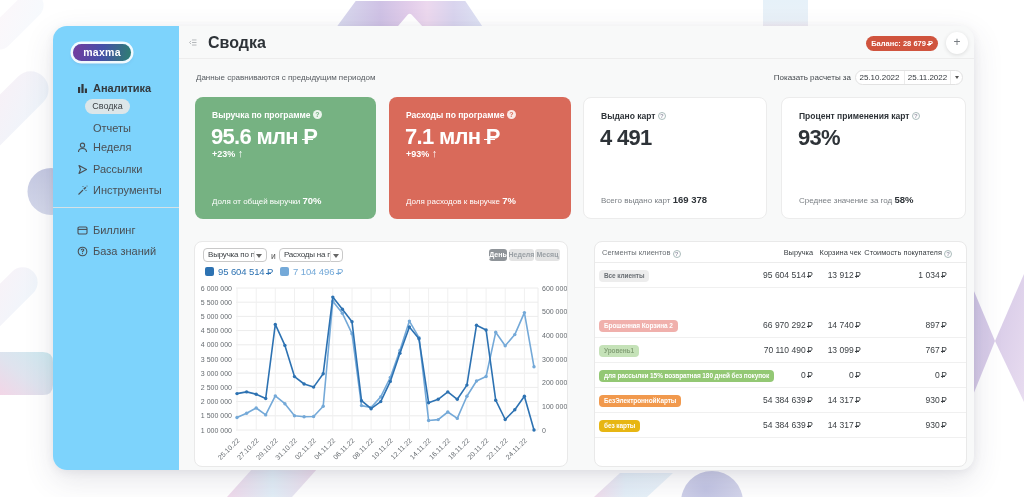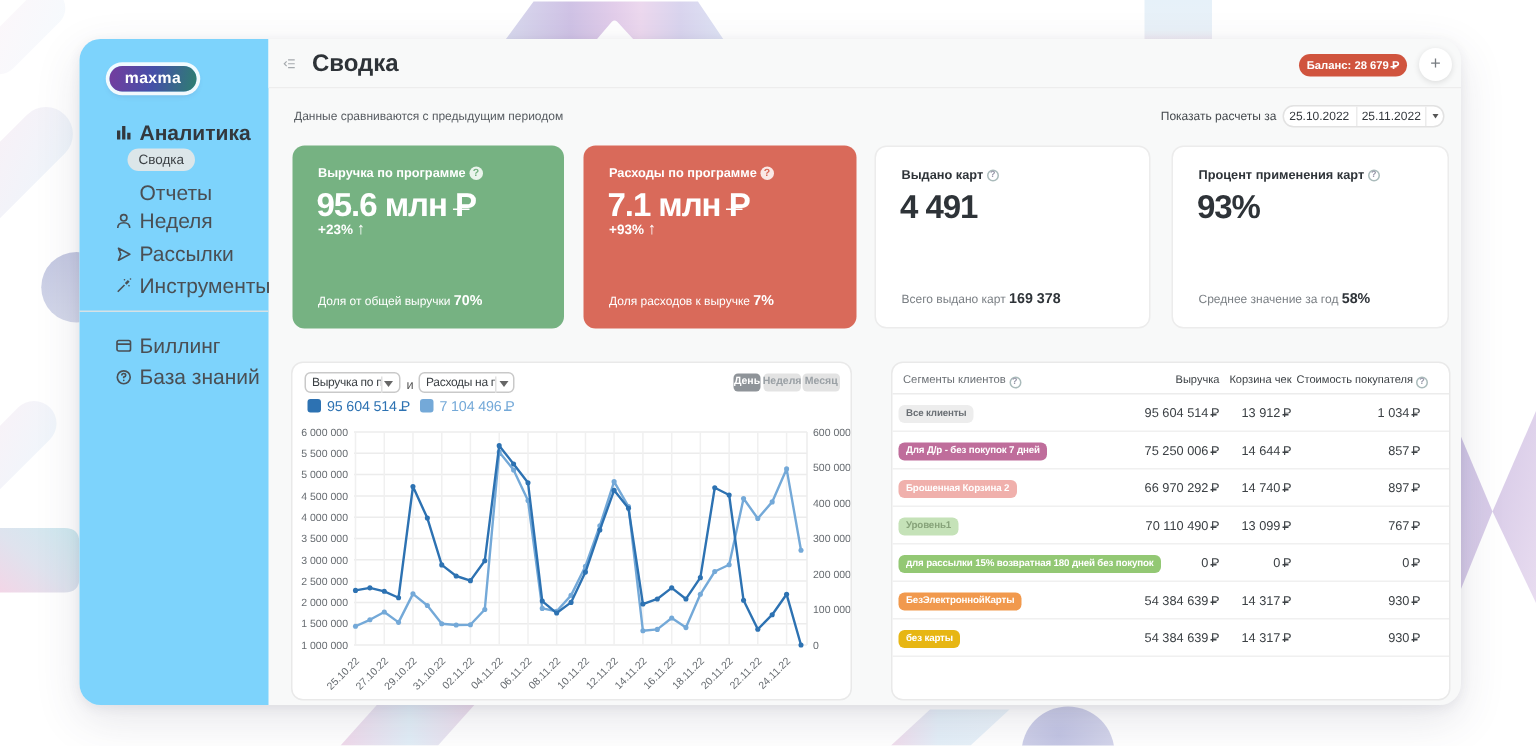--- a/index.html
+++ b/index.html
@@ -9,21 +9,21 @@
 
 #card{position:absolute;left:53px;top:26px;width:921px;height:444px;
   background:#f8f9f9;border-radius:14px;box-shadow:0 10px 30px rgba(60,60,90,.13),0 2px 8px rgba(60,60,90,.08)}
 
 #side{position:absolute;left:0;top:0;width:126px;height:444px;background:#7dd3fc;
   border-radius:14px 0 0 14px}
 #logo{position:absolute;left:20px;top:18px;width:58px;height:17px;border-radius:9px;
   background:linear-gradient(100deg,#753c9e 0%,#4550a8 50%,#2e7f70 100%);
   box-shadow:0 0 0 2.5px rgba(255,255,255,.9),0 2px 4px rgba(80,60,120,.25);
   color:#fff;font-weight:bold;font-size:10.5px;text-align:center;line-height:16px;letter-spacing:.3px}
-.mi{position:absolute;left:0;width:126px;height:16px;font-size:14px;color:#4a4f54;line-height:16px}
+.mi{position:absolute;left:0;width:126px;height:16px;font-size:11px;color:#4a4f54;line-height:16px}
 .mi .ic{position:absolute;left:24px;top:3px;width:11px;height:11px}
 .mi .tx{position:absolute;left:40px;top:0}
 .mi.b .tx{font-weight:bold;color:#33383d}
 #pill-active{position:absolute;left:32px;top:73px;width:45px;height:15px;background:#dce6e9;
   border-radius:8px;font-size:9px;color:#3c4145;text-align:center;line-height:15px}
 #side-div{position:absolute;left:0px;top:181px;width:126px;height:1px;background:#d6e1e5}
 
 #hdr{position:absolute;left:126px;top:0;width:795px;height:33px;background:#f8f9f9;
   border-bottom:1px solid #ededed;border-radius:0 14px 0 0}
 #ttl{position:absolute;left:29px;top:8px;font-size:16px;font-weight:bold;color:#2e3338}
@@ -406,26 +406,20 @@
       <span class="v v1 vh" style="top:6px">Выручка</span>
       <span class="v v2 vh" style="top:6px">Корзина чек</span>
       <span class="v v3 vh" style="top:6px;right:14px">Стоимость покупателя <span class="qg" style="vertical-align:-1px">?</span></span>
     </div>
 <div class="trow" style="top:21px">
 <span class="pillt" style="background:#ededed;color:#6a6f74">Все клиенты</span>
 <span class="v v1">95 604 514 <span class="rub"><i>Р</i><u></u></span></span>
         <span class="v v2">13 912 <span class="rub"><i>Р</i><u></u></span></span>
         <span class="v v3">1 034 <span class="rub"><i>Р</i><u></u></span></span>
 </div>
-<div class="trow" style="top:46px">
-<span class="pillt" style="background:#bf6d9b;color:#fff">Для Д/р - без покупок 7 дней</span>
-<span class="v v1">75 250 006 <span class="rub"><i>Р</i><u></u></span></span>
-        <span class="v v2">14 644 <span class="rub"><i>Р</i><u></u></span></span>
-        <span class="v v3">857 <span class="rub"><i>Р</i><u></u></span></span>
-</div>
 <div class="trow" style="top:71px">
 <span class="pillt" style="background:#f0b0ac;color:#fff">Брошенная Корзина 2</span>
 <span class="v v1">66 970 292 <span class="rub"><i>Р</i><u></u></span></span>
         <span class="v v2">14 740 <span class="rub"><i>Р</i><u></u></span></span>
         <span class="v v3">897 <span class="rub"><i>Р</i><u></u></span></span>
 </div>
 <div class="trow" style="top:96px">
 <span class="pillt" style="background:#c5e2b8;color:#87a37a">Уровень1</span>
 <span class="v v1">70 110 490 <span class="rub"><i>Р</i><u></u></span></span>
         <span class="v v2">13 099 <span class="rub"><i>Р</i><u></u></span></span>

